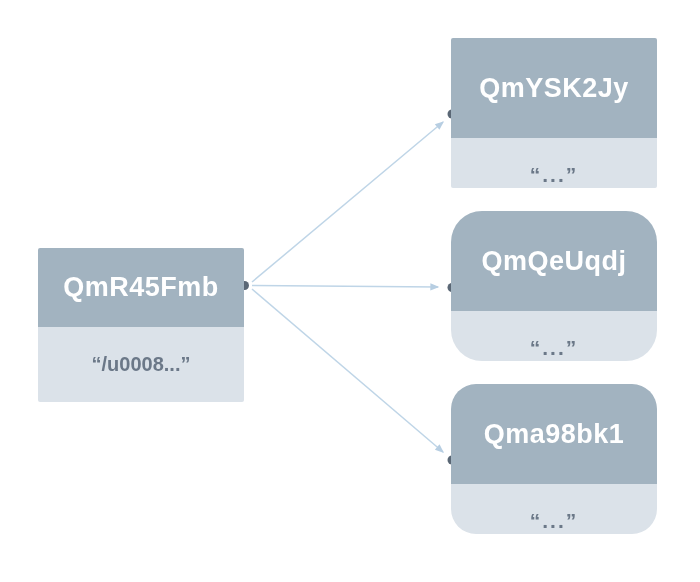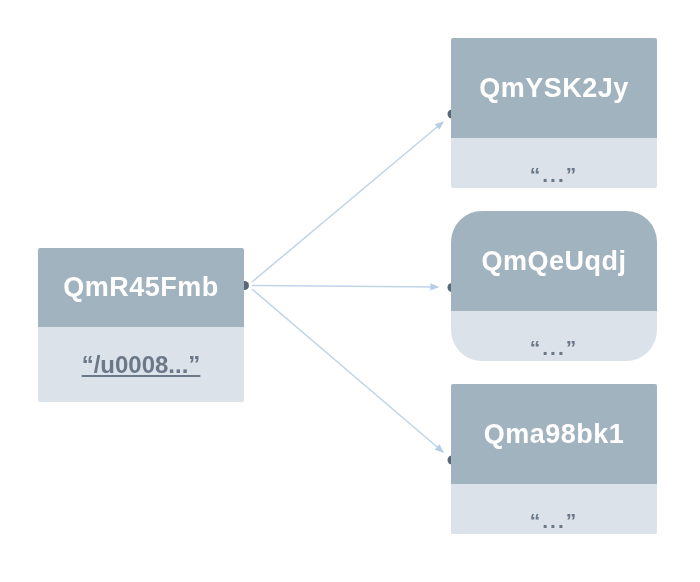--- a/index.html
+++ b/index.html
@@ -25,21 +25,21 @@
     position: absolute;
     width: 206px;
     border-radius: 2px;
     overflow: hidden;
     cursor: pointer;
   }
   .node-root { left: 38px; top: 206px; height: 154px; margin-top: 42px; }
   .node-child { left: 451px; height: 150px; }
   .node-child-0 { top: 38px; }
   .node-child-1 { top: 211px; border-radius: 31px; }
-  .node-child-2 { top: 384px; }
+  .node-child-2 { top: 384px; border-radius: 25px; }
 
   .node-header {
     background: #a2b3c0;
     color: #ffffff;
     display: flex;
     align-items: center;
     justify-content: center;
     font-weight: bold;
     font-size: 27px;
     letter-spacing: 0.5px;
@@ -48,21 +48,21 @@
   .node-child .node-header { height: 100px; }
 
   .node-body {
     background: #dbe2e9;
     display: flex;
     align-items: center;
     justify-content: center;
     color: #6b7888;
     font-weight: bold;
   }
-  .node-root .node-body { height: 75px; font-size: 24px; text-decoration: underline; }
+  .node-root .node-body { height: 75px; font-size: 20px; }
   .node-child .node-body { height: 74px; font-size: 21px; letter-spacing: 2px; }
 </style>
 </head>
 <body>
 
 <div class="canvas">
 
   <svg class="edges" width="700" height="582" viewBox="0 0 700 582">
     <defs>
       <marker id="arrow" viewBox="0 0 10 10" refX="8.5" refY="5" markerWidth="12" markerHeight="9" orient="auto" markerUnits="userSpaceOnUse">

